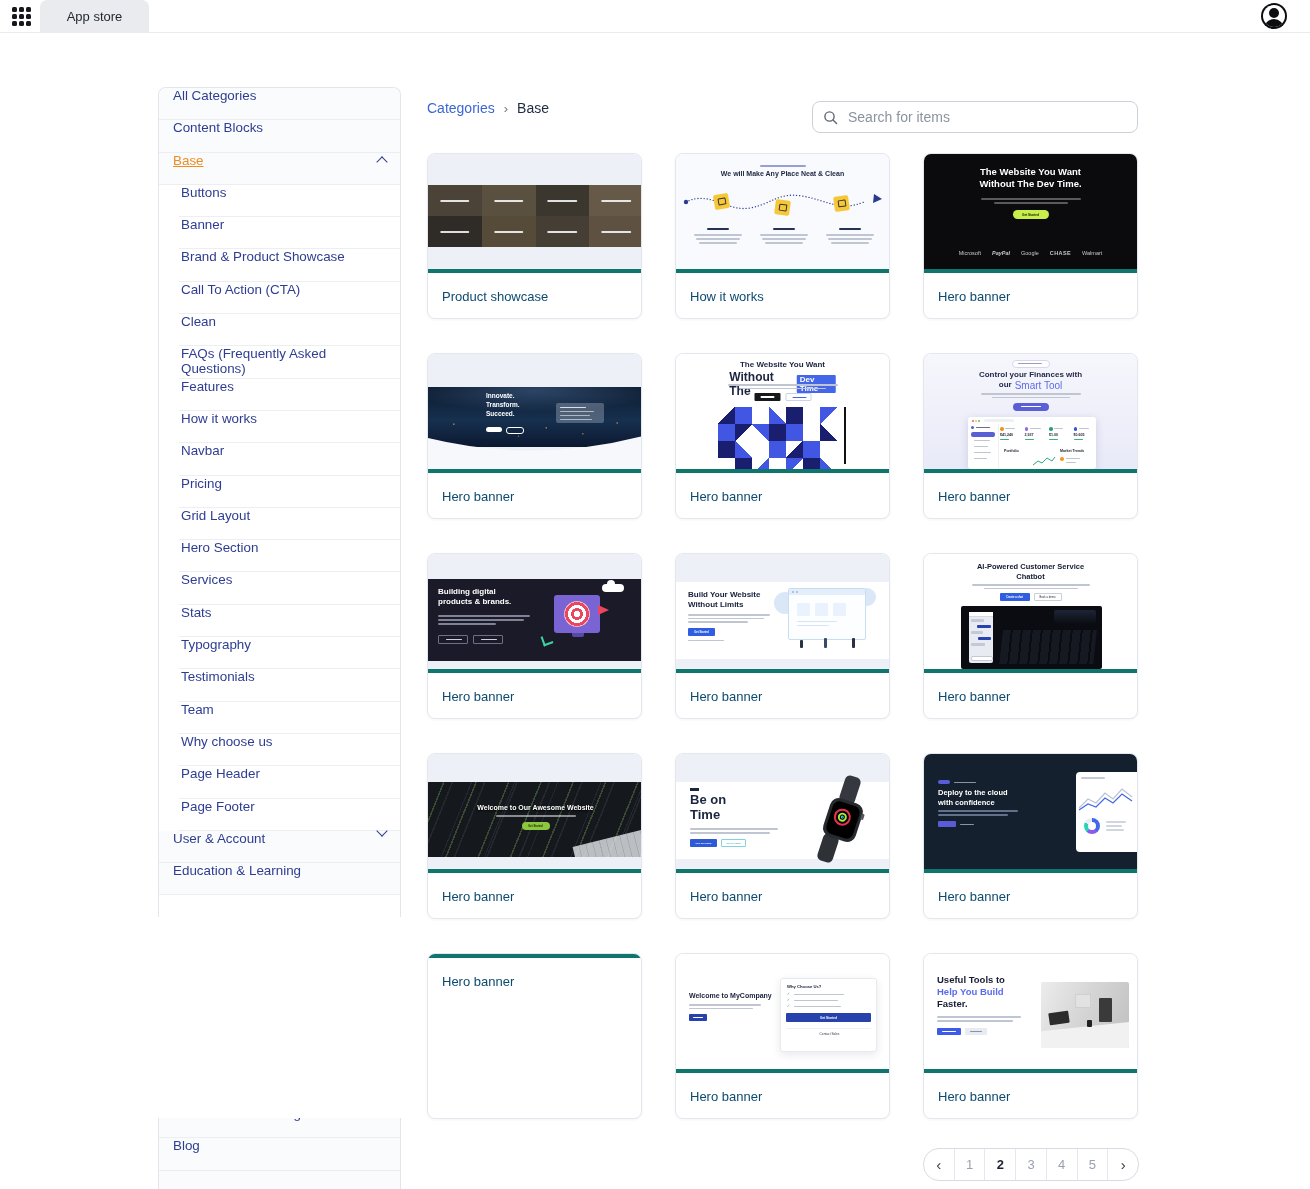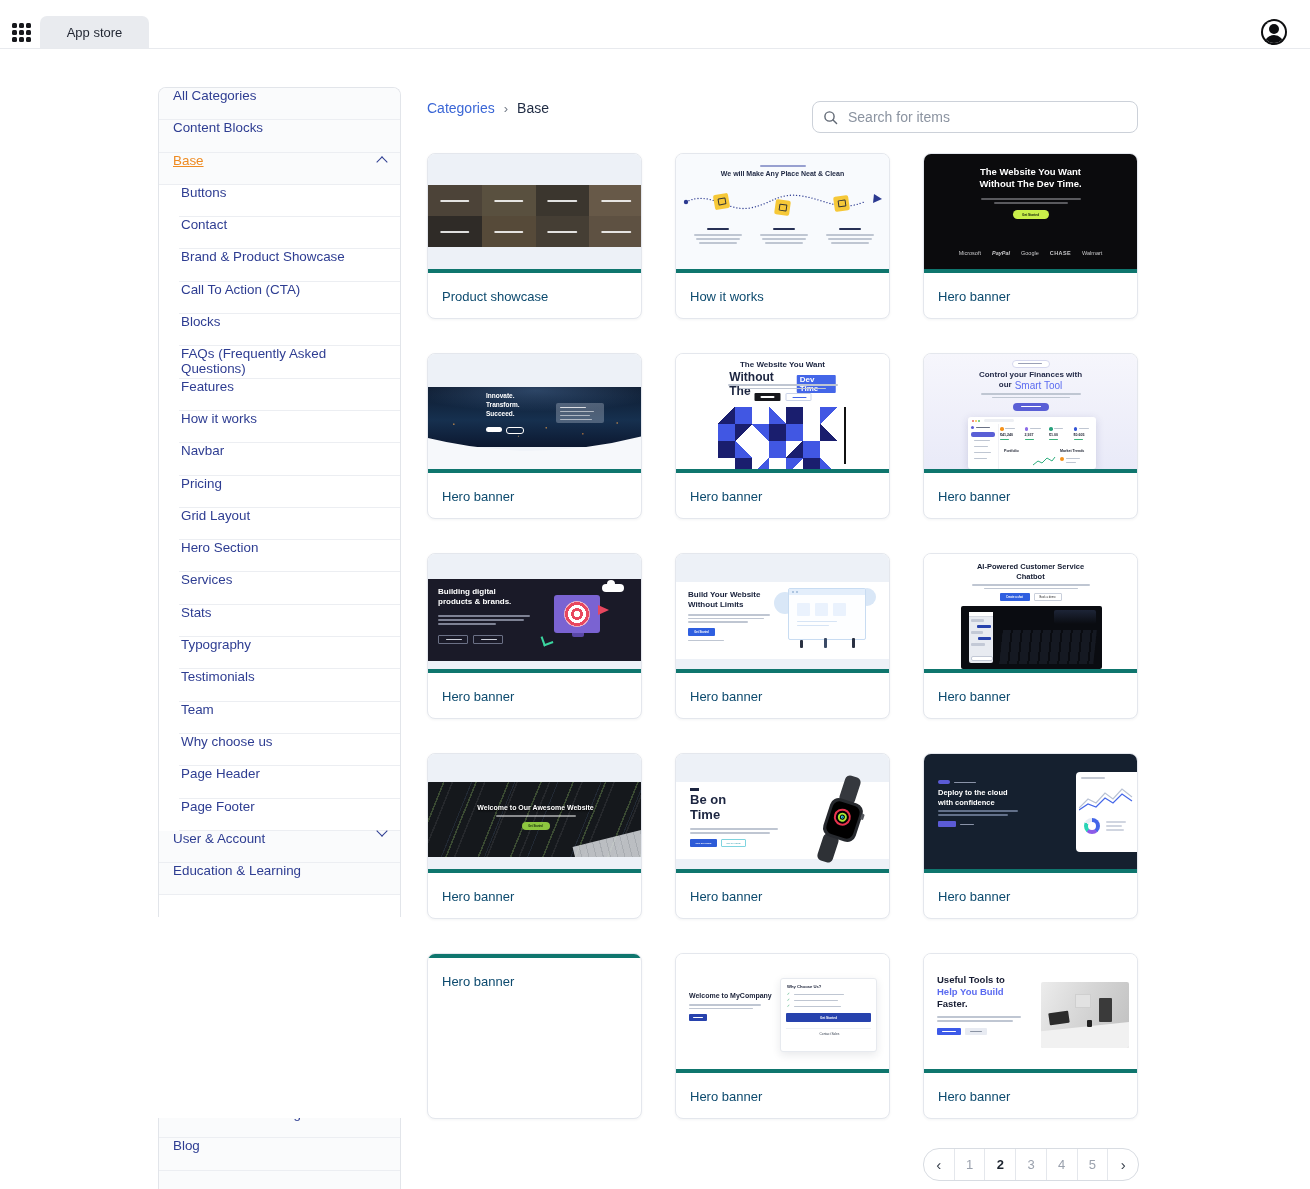--- a/index.html
+++ b/index.html
@@ -2,21 +2,21 @@
 <html><head>
 <meta charset="utf-8">
 <style>
   html,body{margin:0;padding:0}
   body{width:1310px;height:1189px;overflow:hidden;background:#fff;
        font-family:"Liberation Sans",sans-serif;color:#1f2b43}
   .page{position:relative;width:1310px;height:1189px;background:#fff}
   .abs{position:absolute}
 
   
-  .topbar{position:absolute;left:0;top:16px;width:1310px;height:32px;background:#fff;border-bottom:1px solid #e8eaee}
+  .topbar{position:absolute;left:0;top:0;width:1310px;height:32px;background:#fff;border-bottom:1px solid #e8eaee}
   .grid-icon{position:absolute;left:12px;top:7px;width:19px;height:19px;display:grid;
              grid-template-columns:repeat(3,5px);grid-template-rows:repeat(3,5px);gap:2px;cursor:pointer}
   .grid-icon i{background:#17181c;border-radius:1.5px}
   .app-tab{position:absolute;left:40px;top:0;width:109px;height:32px;background:#e9ebef;border-radius:7px 7px 0 0;
            display:flex;align-items:center;justify-content:center;font-size:13px;color:#1f2430;cursor:pointer}
   .avatar{position:absolute;right:23px;top:3px;width:26px;height:26px;cursor:pointer}
   .avatar .ring{position:absolute;inset:0;border-radius:50%;background:#0c0d0f}
   .avatar .face{position:absolute;inset:2px;border-radius:50%;background:#fff;overflow:hidden}
   .avatar .head{position:absolute;left:6px;top:3px;width:10px;height:10px;border-radius:50%;background:#0c0d0f}
   .avatar .shoulders{position:absolute;left:1px;top:14px;width:20px;height:14px;border-radius:10px 10px 0 0;background:#0c0d0f}
@@ -131,30 +131,30 @@
         <span>Content Blocks</span>
       </div>
     <div class="srow base">
       <span>Base</span>
       <span class="chev up"></span>
     </div>
     <div class="srow sub">
         <span>Buttons</span>
       </div>
     <div class="srow sub">
-        <span>Contact</span>
+        <span>Banner</span>
       </div>
     <div class="srow sub">
         <span>Brand &amp; Product Showcase</span>
       </div>
     <div class="srow sub">
         <span>Call To Action (CTA)</span>
       </div>
     <div class="srow sub">
-        <span>Blocks</span>
+        <span>Clean</span>
       </div>
     <div class="srow sub">
         <span>FAQs (Frequently Asked Questions)</span>
       </div>
     <div class="srow sub">
         <span>Features</span>
       </div>
     <div class="srow sub">
         <span>How it works</span>
       </div>

